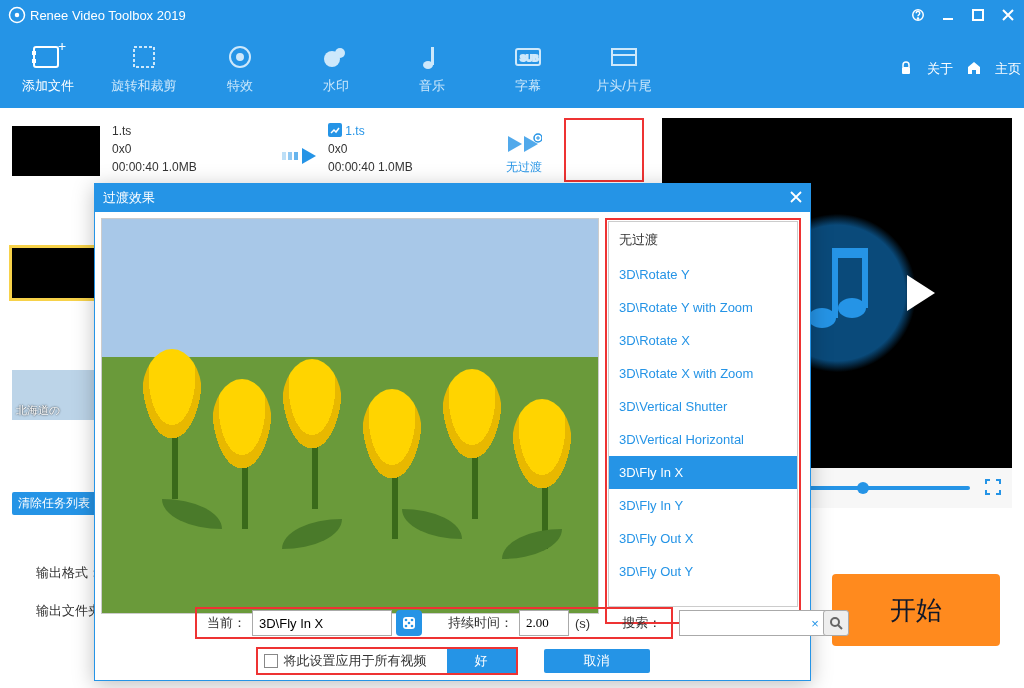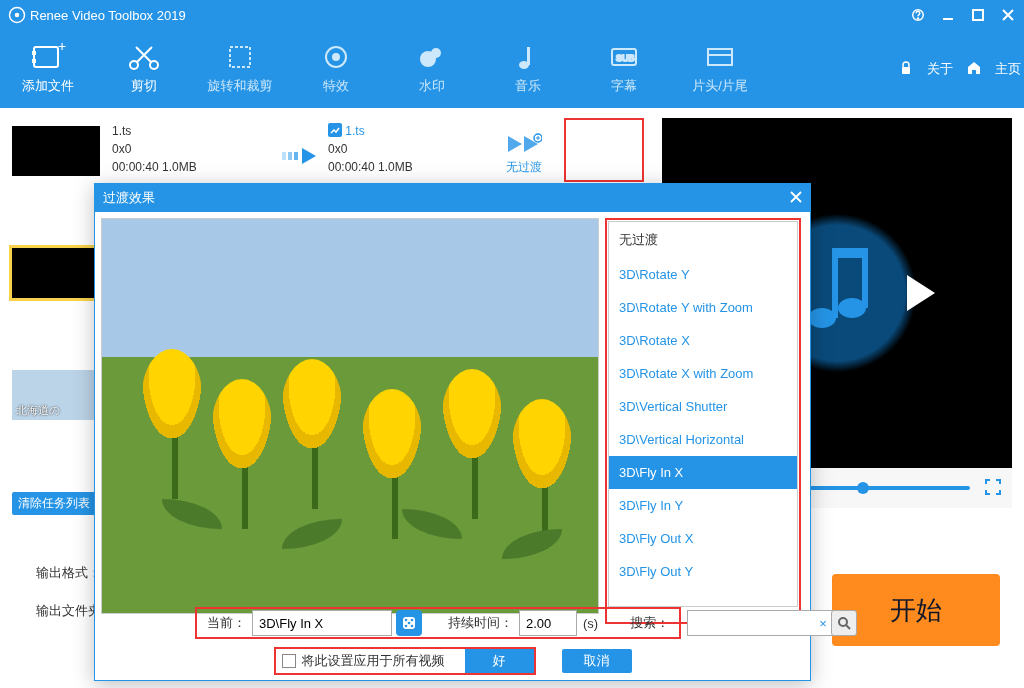--- a/index.html
+++ b/index.html
@@ -62,21 +62,21 @@
 .ctrl-group{display:flex;align-items:center;height:30px}
 .ctrl-group .lbl{padding:0 6px}
 .ctrl-group input{height:26px;border:1px solid #aaa;padding:0 6px;font-size:13px}
 .dice{width:26px;height:26px;background:#2594e6;border-radius:4px;margin-left:4px;display:flex;align-items:center;justify-content:center;color:#fff}
 .search-ico{width:26px;height:26px;border:1px solid #aaa;border-radius:3px;margin-left:4px;display:flex;align-items:center;justify-content:center;background:#eee}
 
 .dlg-footer{position:absolute;left:0;right:0;bottom:4px;height:30px;display:flex;align-items:center;justify-content:center;gap:0}
 .apply-wrap{display:flex;align-items:center;border:2px solid #e33;height:28px}
 .chk{width:14px;height:14px;border:1px solid #888;margin:0 6px}
 .okbtn{background:#2594e6;color:#fff;padding:3px 28px;margin-left:10px}
-.cancelbtn{background:#2594e6;color:#fff;padding:3px 22px;margin-left:26px;border-radius:2px}
+.cancelbtn{background:#2594e6;color:#fff;padding:3px 40px;margin-left:26px;border-radius:2px}
 
 .red-outline-trans{position:absolute;left:564px;top:118px;width:80px;height:64px;border:2px solid #e33}
 
 
 .tulip-bg{position:absolute;inset:0;background:linear-gradient(#a8c8e8 0 35%,#6a9a3a 35% 100%)}
 .tulip{position:absolute;width:60px;height:90px;background:radial-gradient(ellipse at 50% 30%,#ffd400 0 55%,#e8b800 55% 70%,transparent 70%);border-radius:50% 50% 40% 40%}
 .stem{position:absolute;width:6px;height:80px;background:#3a6a1a}
 .leaf{position:absolute;width:60px;height:30px;background:#4a7a2a;border-radius:0 100% 0 100%}
 
 
@@ -120,28 +120,20 @@
 
 <div class="toolbar">
   <div class="tool bright">
     <span class="ticon"><svg width="36" height="30" fill="#fff">
           <rect x="4" y="4" width="24" height="20" rx="2" fill="none" stroke="#fff" stroke-width="2"></rect>
           <rect x="2" y="8" width="4" height="4"></rect>
           <rect x="2" y="16" width="4" height="4"></rect>
           <text x="28" y="8" font-size="14" fill="#fff">+</text>
         </svg></span>
     <span>添加文件</span>
-  </div>
-  <div class="tool bright">
-    <span class="ticon"><svg width="36" height="30" fill="none" stroke="#fff" stroke-width="2">
-          <circle cx="8" cy="22" r="4"></circle>
-          <circle cx="28" cy="22" r="4"></circle>
-          <path d="M11 19L26 4M25 19L10 4"></path>
-        </svg></span>
-    <span>剪切</span>
   </div>
   <div class="tool">
     <span class="ticon"><svg width="36" height="30" fill="none" stroke="#cde8fb" stroke-width="2" stroke-dasharray="3 2">
           <rect x="8" y="4" width="20" height="20"></rect>
         </svg></span>
     <span>旋转和裁剪</span>
   </div>
   <div class="tool">
     <span class="ticon"><svg width="36" height="30" fill="none" stroke="#cde8fb" stroke-width="2">
           <circle cx="18" cy="14" r="10"></circle>
@@ -333,21 +325,21 @@
               <circle cx="5" cy="5" r="1.3" fill="#2594e6"></circle>
               <circle cx="11" cy="5" r="1.3" fill="#2594e6"></circle>
               <circle cx="8" cy="8" r="1.3" fill="#2594e6"></circle>
               <circle cx="5" cy="11" r="1.3" fill="#2594e6"></circle>
               <circle cx="11" cy="11" r="1.3" fill="#2594e6"></circle>
             </svg>
           </span>
       </div>
       <div class="ctrl-group" style="margin-left:20px">
         <span class="lbl">持续时间：</span>
-        <input style="width: 58px;" value="2.00">
+        <input style="width: 50px; font-family: Liberation Serif, serif;" value="2.00">
         <span class="lbl">(s)</span>
       </div>
       <div class="ctrl-group" style="margin-left:20px">
         <span class="lbl">搜索：</span>
       </div>
     </div>
     <div class="ctrl-group" style="margin-left:6px">
       <input style="width: 150px;" value="">
       <span style="margin-left:-18px;color:#2594e6;cursor:pointer">×</span>
       <span class="search-ico">

